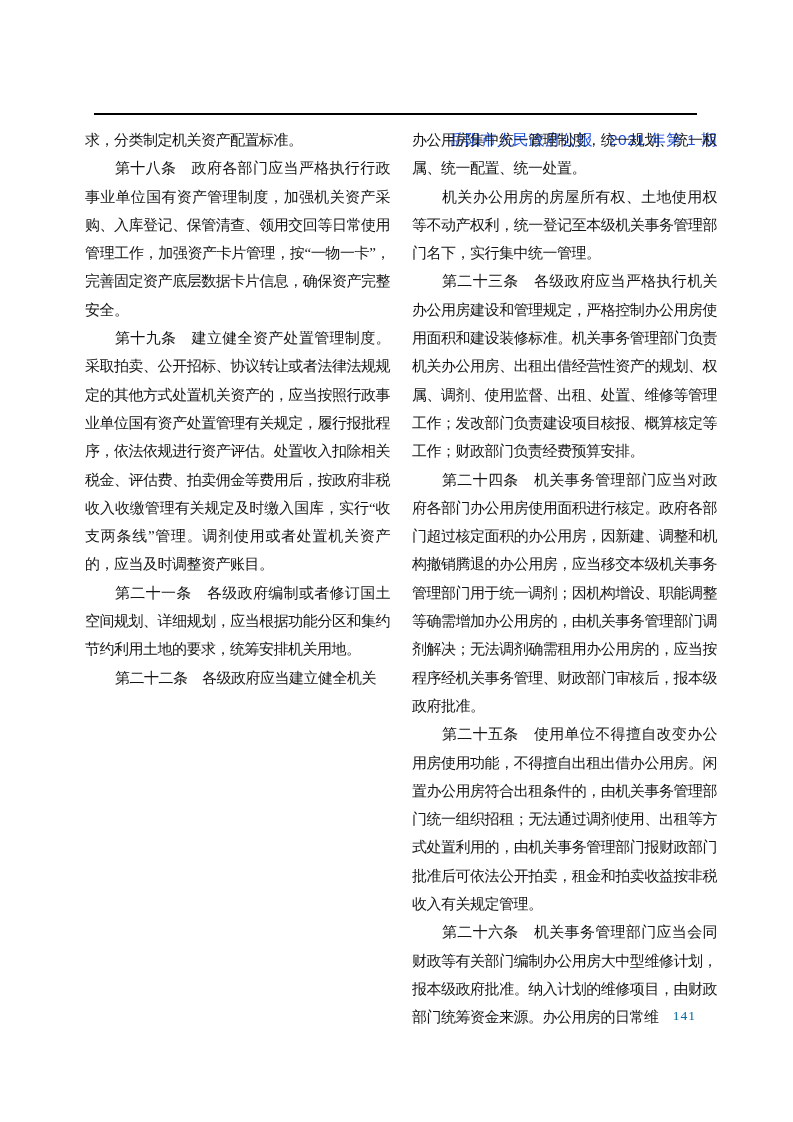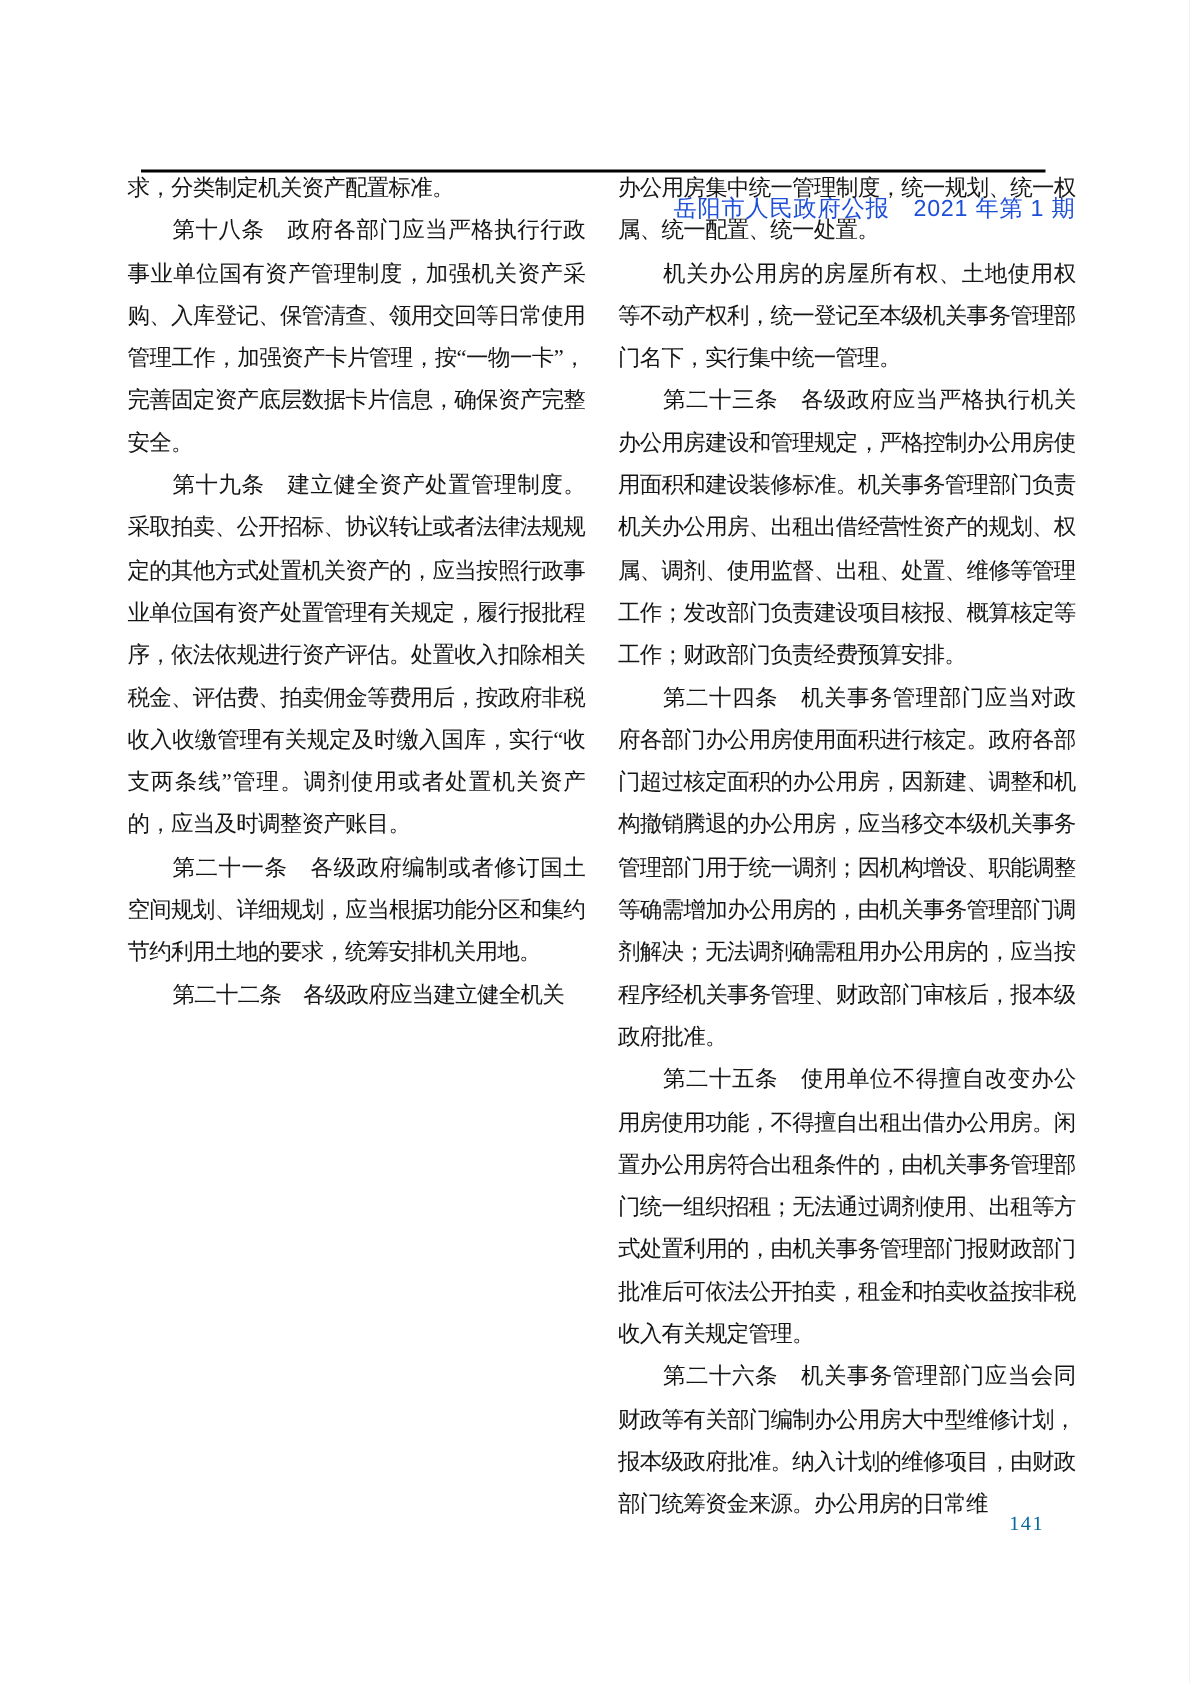--- a/index.html
+++ b/index.html
@@ -35,21 +35,21 @@
   .header-rule {
     position: absolute;
     top: 113px;
     left: 94px;
     width: 603px;
     height: 2px;
     background: #000000;
   }
   .columns {
     position: absolute;
-    top: 112px;
+    top: 126px;
     left: 85px;
     width: 632px;
     display: flex;
     gap: 22px;
   }
   .column {
     width: 305px;
     font-size: 15px;
     line-height: 28.3px;
     letter-spacing: -0.5px;

